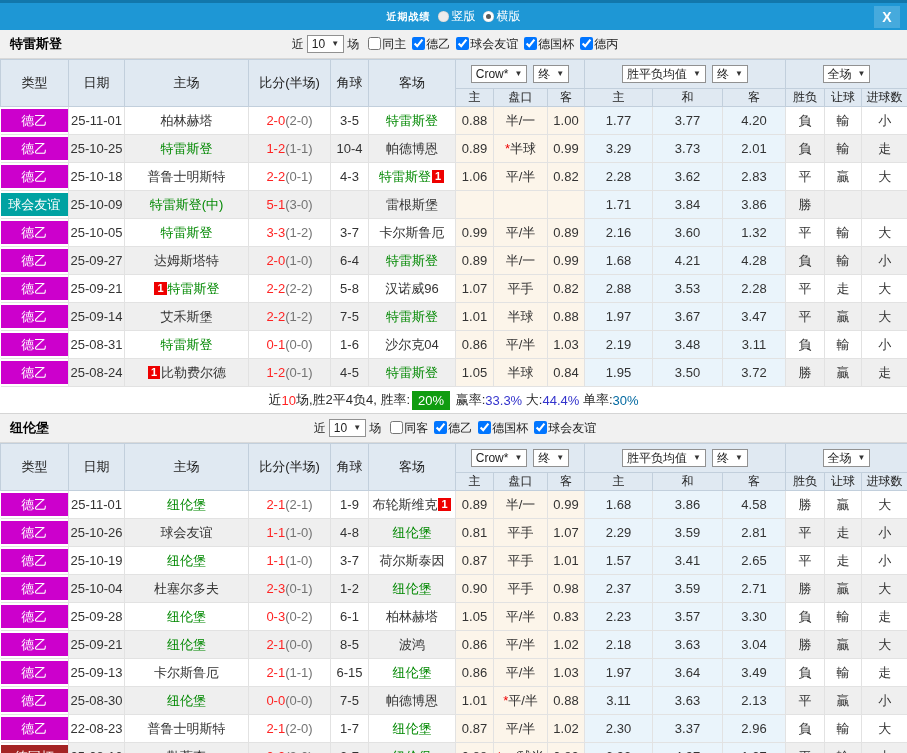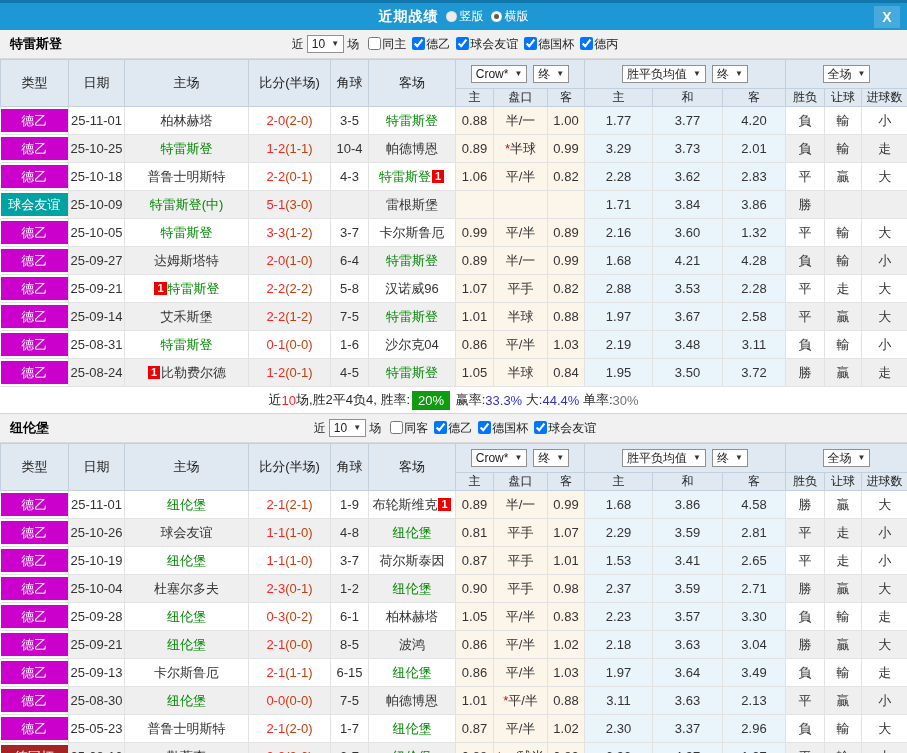--- a/index.html
+++ b/index.html
@@ -9,21 +9,21 @@
     -webkit-font-smoothing:antialiased;
   }
   .win{width:907px;height:753px;position:relative;}
 
   
   .titlebar{
     height:30px;background:#1e97d5;border-top:3px solid #1277ab;
     box-sizing:border-box;position:relative;
     display:flex;align-items:center;justify-content:center;color:#fff;
   }
-  .titlebar .ttl{font-weight:bold;font-size:14px;letter-spacing:1px;}
+  .titlebar .ttl{font-weight:bold;font-size:10px;letter-spacing:1px;}
   .radio-item{display:inline-flex;align-items:center;margin-left:7px;font-size:12px;cursor:pointer;}
   .rdot{width:11px;height:11px;border-radius:50%;background:#ececec;display:inline-block;margin-right:3px;position:relative;box-shadow:inset 0 0 1px #999;}
   .rdot.on{background:#fff;}
   .rdot.on::after{content:"";position:absolute;left:3px;top:3px;width:5px;height:5px;border-radius:50%;background:#5a5a5a;}
   .close-btn{
     position:absolute;right:7px;top:3px;width:26px;height:22px;background:#46aadd;
     color:#fff;font-weight:bold;font-size:14px;display:flex;align-items:center;justify-content:center;cursor:pointer;
   }
 
   
@@ -56,31 +56,31 @@
   table.grid td:last-child{border-right:none;}
   tr.even td.base{background:#efefef;}
   td.base{background:#fff;}
   td.ctype{background:#fff !important;}
   td.crow{background:#fcf5ea;}
   td.cavg{background:#eaf4fb;}
   .type-badge{display:block;margin:2px 0;height:23px;line-height:23px;color:#fff;font-size:13px;}
   .tg{color:#008800;}          
   .tn{color:#333;}             
   .ft{color:#ff2222;}          
-  .ht{color:#c2410c;}          
+  .ht{color:#737373;}          
   .badge1{display:inline-block;background:#ee0000;color:#fff;font-size:11px;font-weight:bold;
           height:13px;line-height:13px;padding:0 3px;margin:0 1px;vertical-align:1px;}
   .star{color:#ee0000;}
   .res-r{color:#e60000;} .res-g{color:#008800;} .res-b{color:#1515cc;}
 
   
   .summary{height:26px;display:flex;align-items:center;justify-content:center;
            font-size:13px;color:#2b2b2b;background:#fff;border-bottom:1px solid #d5d5d5;}
   .summary span{white-space:pre;}
-  .sum-k{color:#2b2b2b;} .sum-r{color:#ff2222;} .sum-b{color:#3333cc;} .sum-g{color:#737373;}
+  .sum-k{color:#2b2b2b;} .sum-r{color:#ff2222;} .sum-b{color:#3333cc;} .sum-g{color:#0369a1;}
   .sum-badge{background:#109c10;color:#fff;padding:2px 6px;margin:0 2px;}
 </style>
 </head>
 <body>
 
 <div class="win">
   <div class="titlebar">
     <span class="ttl">近期战绩</span>
     <span class="radio-item">
       <span class="rdot"></span>
@@ -321,21 +321,21 @@
             <td class="base">25-09-14</td>
             <td class="base"><span class="tn">艾禾斯堡</span></td>
             <td class="base"><span class="ft">2-2</span><span class="ht">(1-2)</span></td>
             <td class="base">7-5</td>
             <td class="base"><span class="tg">特雷斯登</span></td>
             <td class="crow">1.01</td>
             <td class="crow"><span>半球</span></td>
             <td class="crow">0.88</td>
             <td class="cavg">1.97</td>
             <td class="cavg">3.67</td>
-            <td class="cavg">2.58</td>
+            <td class="cavg">3.47</td>
             <td class="base res-b">平</td>
             <td class="base res-r">贏</td>
             <td class="base res-r">大</td>
           </tr>
           <tr class="odd">
             <td class="ctype base">
               <span class="type-badge" style="background: rgb(204, 0, 204);">德乙</span>
             </td>
             <td class="base">25-08-31</td>
             <td class="base"><span class="tg">特雷斯登</span></td>
@@ -515,21 +515,21 @@
               <span class="type-badge" style="background: rgb(204, 0, 204);">德乙</span>
             </td>
             <td class="base">25-10-19</td>
             <td class="base"><span class="tg">纽伦堡</span></td>
             <td class="base"><span class="ft">1-1</span><span class="ht">(1-0)</span></td>
             <td class="base">3-7</td>
             <td class="base"><span class="tn">荷尔斯泰因</span></td>
             <td class="crow">0.87</td>
             <td class="crow"><span>平手</span></td>
             <td class="crow">1.01</td>
-            <td class="cavg">1.53</td>
+            <td class="cavg">1.57</td>
             <td class="cavg">3.41</td>
             <td class="cavg">2.65</td>
             <td class="base res-b">平</td>
             <td class="base res-b">走</td>
             <td class="base res-g">小</td>
           </tr>
           <tr class="even">
             <td class="ctype base">
               <span class="type-badge" style="background: rgb(204, 0, 204);">德乙</span>
             </td>
@@ -621,21 +621,21 @@
             <td class="cavg">3.63</td>
             <td class="cavg">2.13</td>
             <td class="base res-b">平</td>
             <td class="base res-r">贏</td>
             <td class="base res-g">小</td>
           </tr>
           <tr class="odd">
             <td class="ctype base">
               <span class="type-badge" style="background: rgb(204, 0, 204);">德乙</span>
             </td>
-            <td class="base">25-05-23</td>
+            <td class="base">22-08-23</td>
             <td class="base"><span class="tn">普鲁士明斯特</span></td>
             <td class="base"><span class="ft">2-1</span><span class="ht">(2-0)</span></td>
             <td class="base">1-7</td>
             <td class="base"><span class="tg">纽伦堡</span></td>
             <td class="crow">0.87</td>
             <td class="crow"><span>平/半</span></td>
             <td class="crow">1.02</td>
             <td class="cavg">2.30</td>
             <td class="cavg">3.37</td>
             <td class="cavg">2.96</td>

